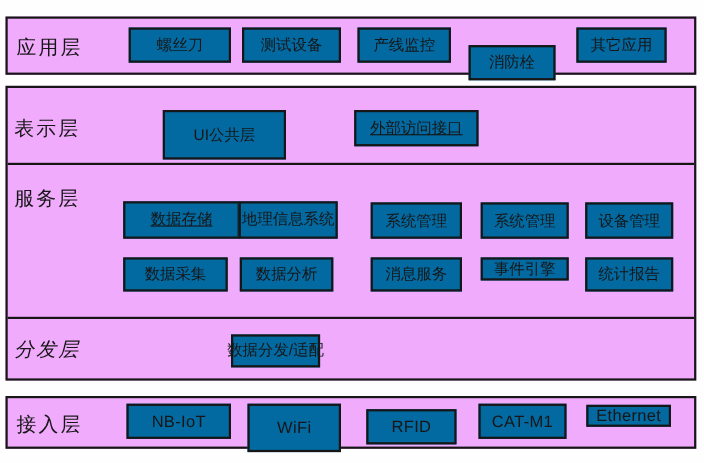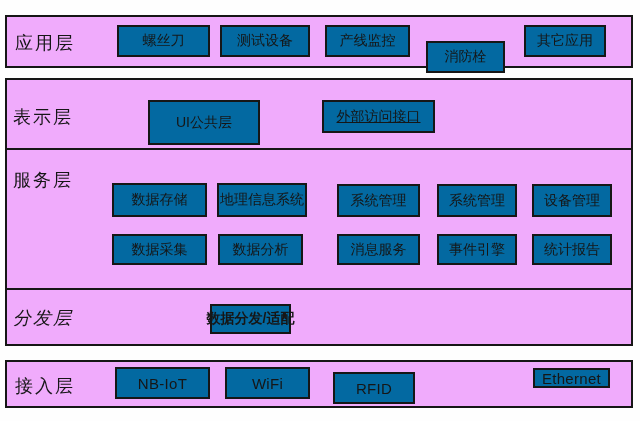--- a/index.html
+++ b/index.html
@@ -70,35 +70,36 @@
   <div class="outer-box" style="left:5px; top:78px; width:628px; height:268px;">
     <div class="divider" style="top:68px;"></div>
     <div class="divider" style="top:208px;"></div>
   </div>
 
   <div class="layer-label" style="left:13px; top:105px;">表示层</div>
   <div class="item-box" style="left:148px; top:100px; width:112px; height:45px;">UI公共层</div>
   <div class="item-box" style="left:322px; top:100px; width:113px; height:33px;text-decoration:underline;">外部访问接口</div>
 
   <div class="layer-label" style="left:13px; top:168px;">服务层</div>
-  <div class="item-box" style="left:112px; top:183px; width:95px; height:34px;">数据存储</div>
+  <div class="item-box" style="left:112px; top:183px; width:106px; height:34px;text-decoration:underline;">数据存储</div>
   <div class="item-box" style="left:217px; top:183px; width:90px; height:34px;">地理信息系统</div>
   <div class="item-box" style="left:337px; top:184px; width:83px; height:33px;">系统管理</div>
   <div class="item-box" style="left:437px; top:184px; width:80px; height:33px;">系统管理</div>
   <div class="item-box" style="left:532px; top:184px; width:80px; height:33px;">设备管理</div>
   <div class="item-box" style="left:112px; top:234px; width:95px; height:31px;">数据采集</div>
   <div class="item-box" style="left:218px; top:234px; width:85px; height:31px;">数据分析</div>
   <div class="item-box" style="left:337px; top:234px; width:83px; height:31px;">消息服务</div>
-  <div class="item-box" style="left:437px; top:234px; width:80px; height:31px;">事件引擎</div>
+  <div class="item-box" style="left:437px; top:234px; width:80px; height:21px;">事件引擎</div>
   <div class="item-box" style="left:532px; top:234px; width:80px; height:31px;">统计报告</div>
 
   <div class="layer-label" style="left:13px; top:306px;font-style:italic;">分发层</div>
-  <div class="item-box" style="left:210px; top:304px; width:81px; height:30px;font-weight:bold;">数据分发/适配</div>
+  <div class="item-box" style="left:210px; top:304px; width:81px; height:30px;">数据分发/适配</div>
 
   <div class="outer-box" style="left:5px; top:360px; width:628px; height:48px;">
     <div class="layer-label" style="left:8px; top:12px;">接入层</div>
   </div>
   <div class="item-box en" style="left:115px; top:367px; width:95px; height:32px;">NB-IoT</div>
-  <div class="item-box en" style="left:225px; top:367px; width:85px; height:32px;">WiFi</div>
+  <div class="item-box en" style="left:225px; top:367px; width:85px; height:44px;">WiFi</div>
   <div class="item-box en" style="left:333px; top:372px; width:82px; height:32px;">RFID</div>
+  <div class="item-box en" style="left:435px; top:367px; width:80px; height:32px;">CAT-M1</div>
   <div class="item-box en" style="left:533px; top:368px; width:77px; height:20px;">Ethernet</div>
 
 </div>
 
 </body></html>

